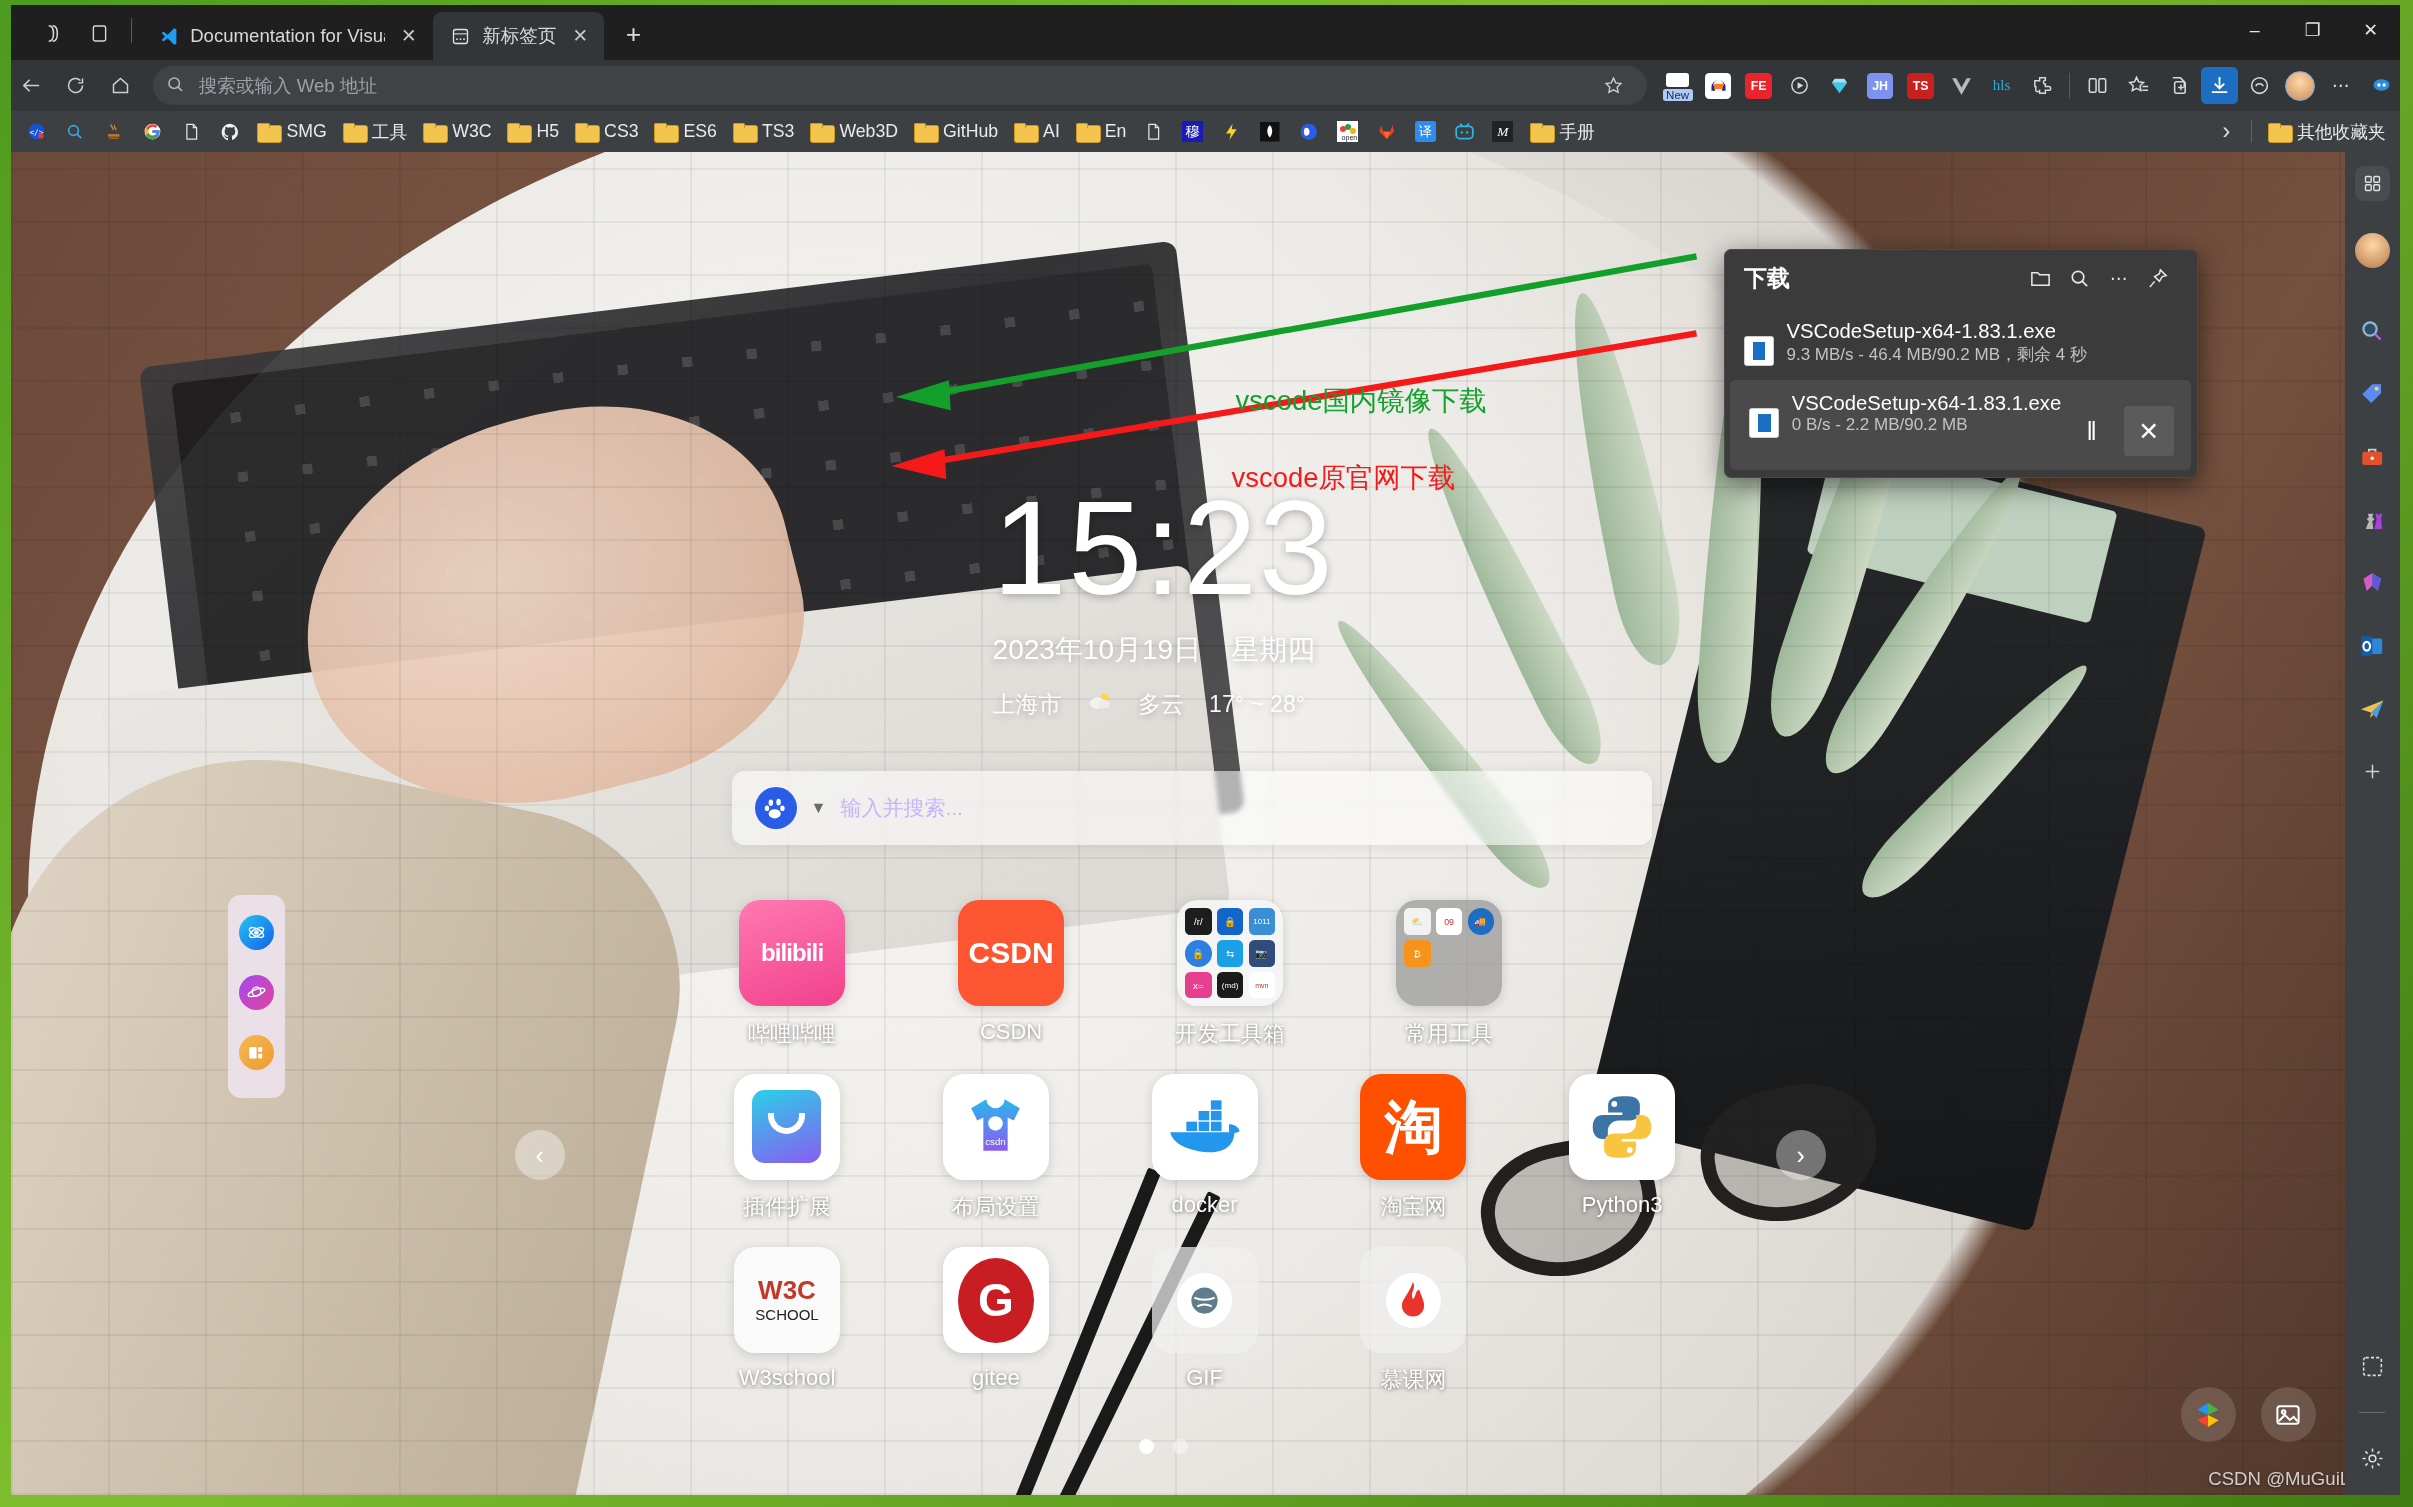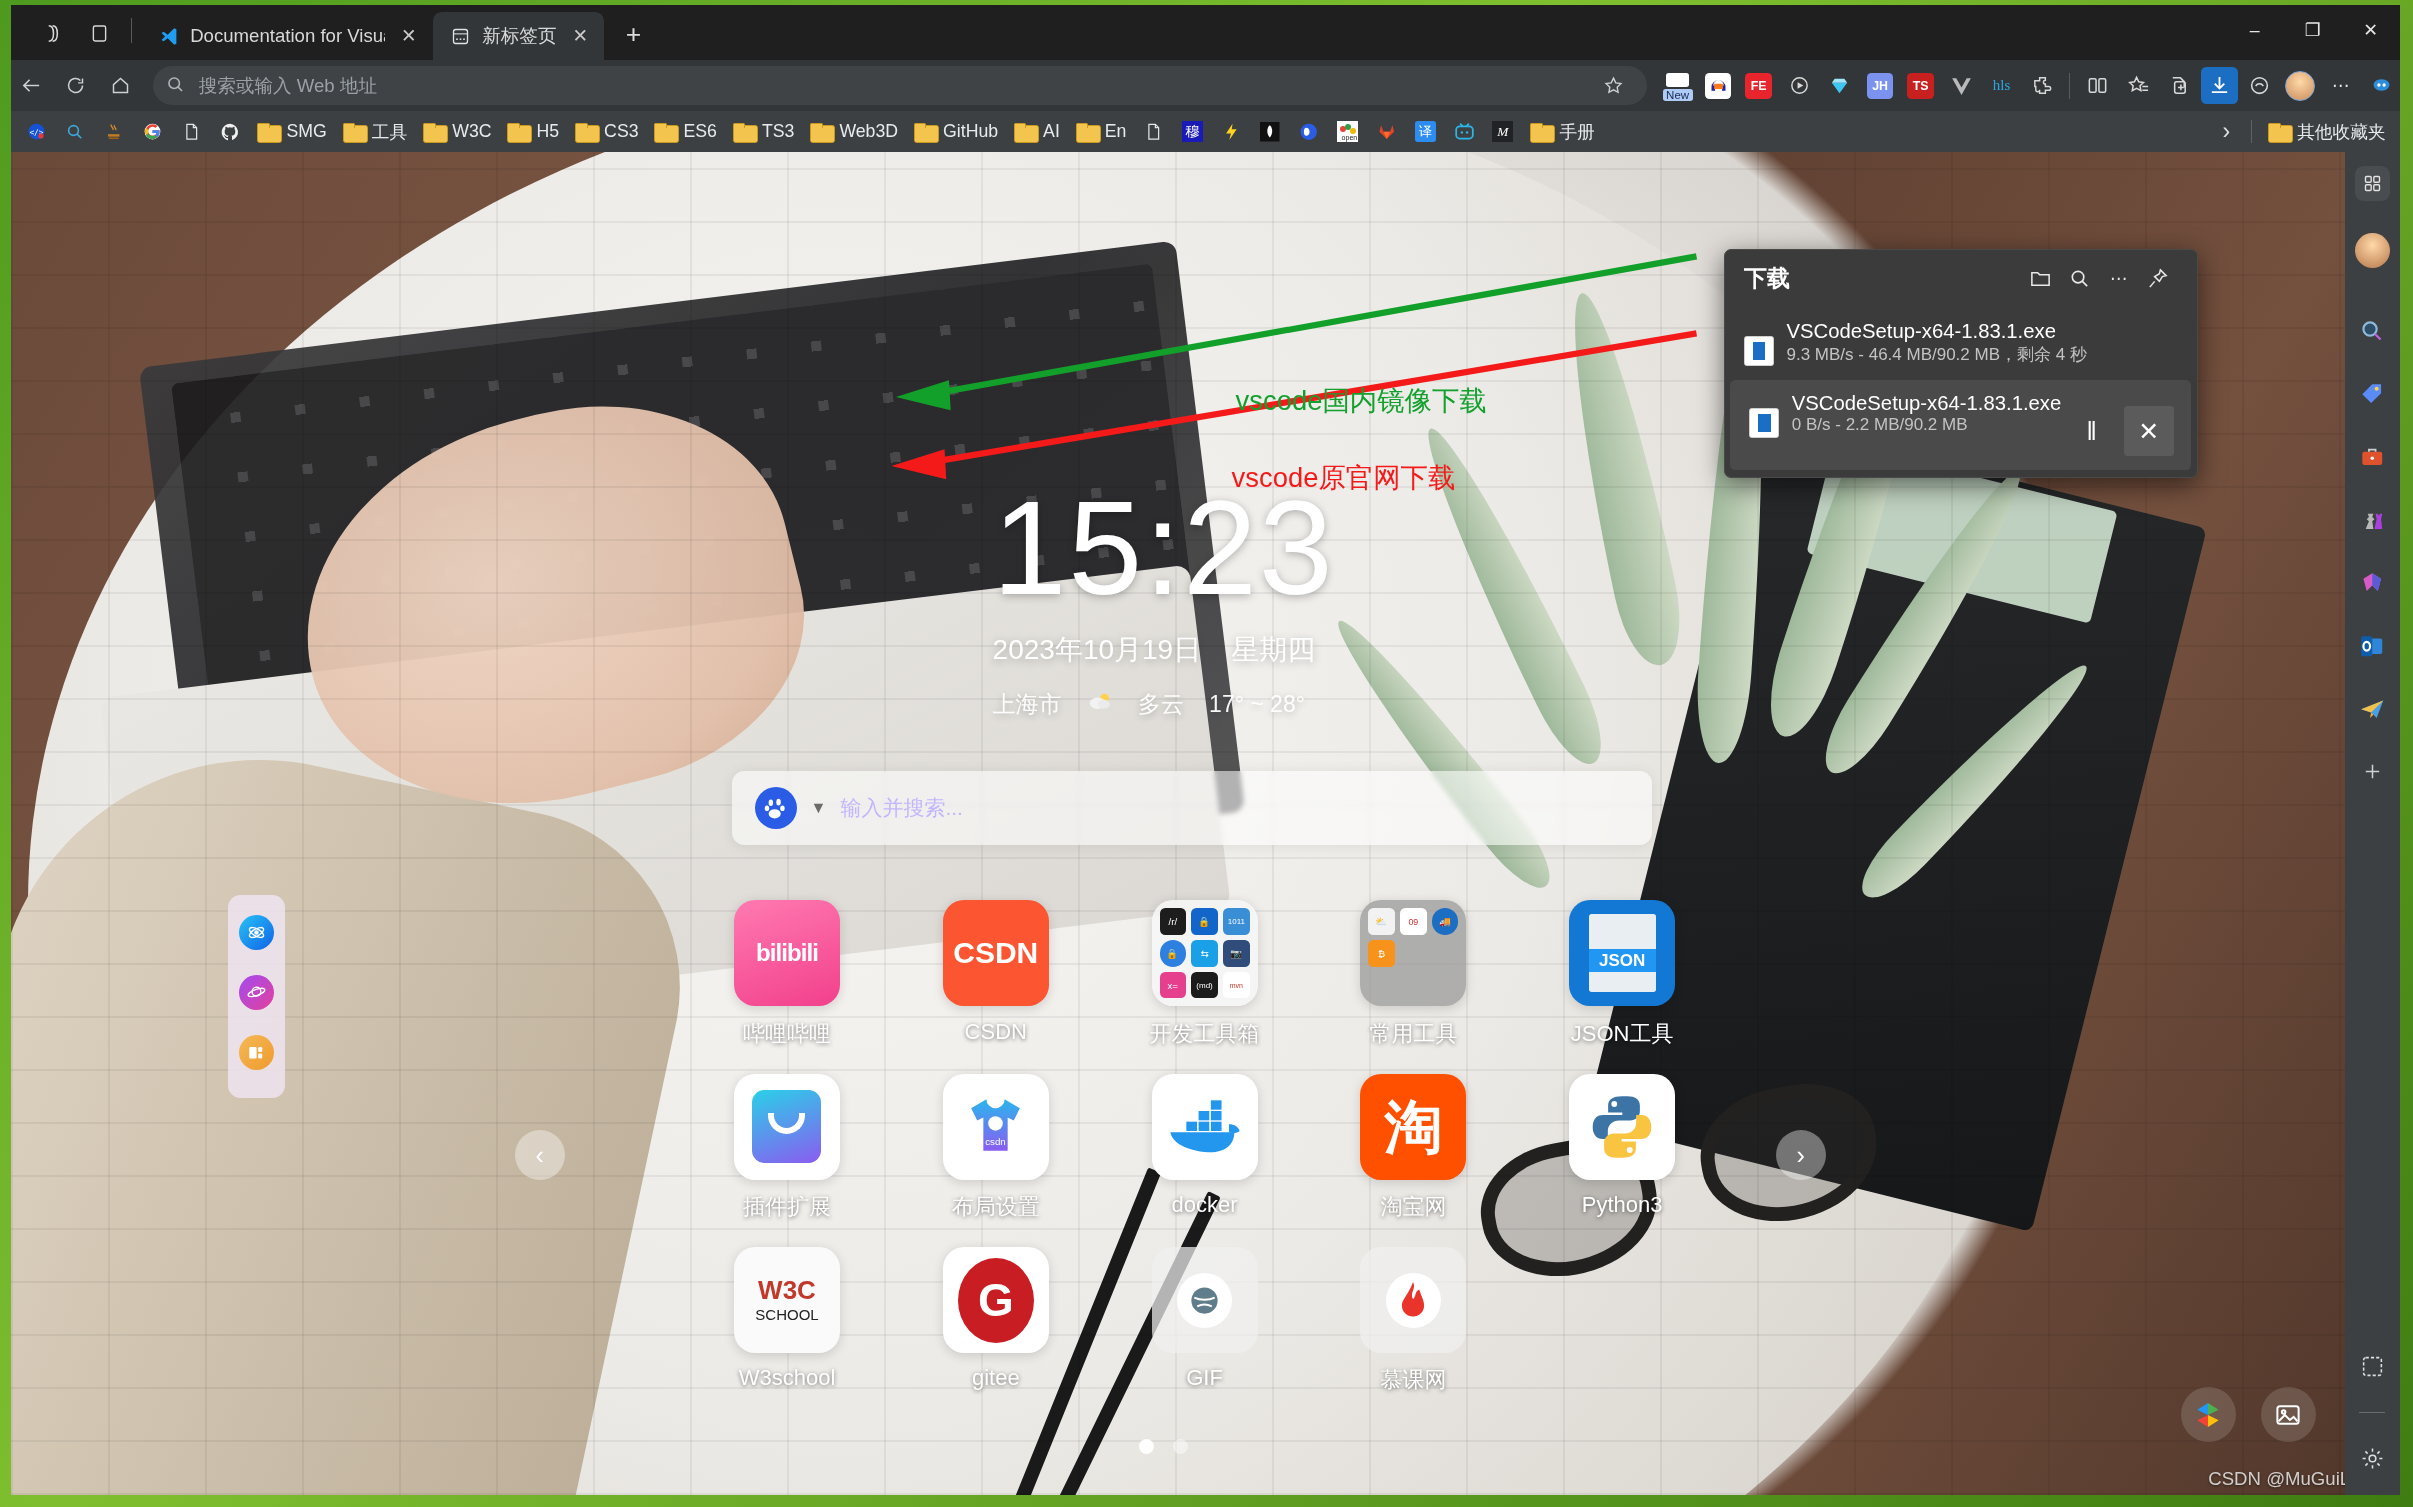--- a/index.html
+++ b/index.html
@@ -788,29 +788,20 @@
                   <span style="background:transparent;"></span>
                   <span style="background:transparent;"></span>
               <span style="background:transparent;"></span>
                   <span style="background:transparent;"></span>
                   <span style="background:transparent;"></span>
             </div>
           </div>
           <div class="cap">常用工具</div>
         </div>
 
-        <div class="cell">
-          <div class="tile" style="background:#1278d4;">
-            <span style="position:relative;display:block;width:67px;height:78px;background:#e9eef2;border-radius:2.7px;">
-              <span style="position:absolute;left:0;right:0;top:35px;height:23px;background:#2196f3;
-                           color:#fff;font-size:17px;text-align:center;line-height:23px;font-weight:bold;">JSON</span>
-            </span>
-          </div>
-          <div class="cap">JSON工具</div>
-        </div>
       </div>
 
       <div class="grow">
         <div class="cell">
           <div class="tile" style="background:#fff;">
             <span style="display:block;width:69px;height:73px;border-radius:12.4px;
                   background:linear-gradient(160deg,#2ad0e8,#8a5cf0);position:relative;">
               <span style="position:absolute;left:16px;top:23px;width:37px;height:21px;
                     border:6.2px solid #fff;border-top:none;border-radius:0 0 21px 21px;"></span>
             </span>

